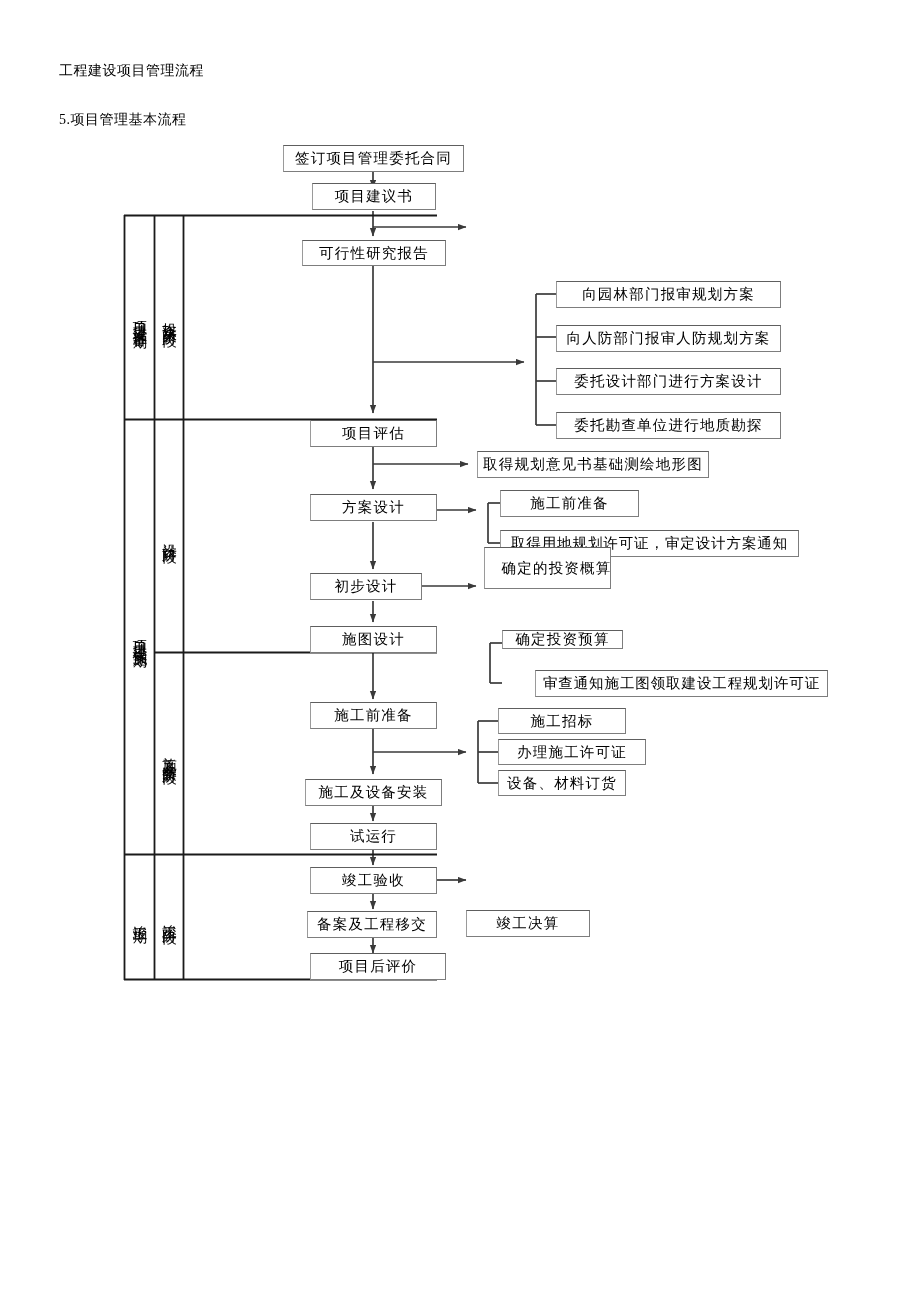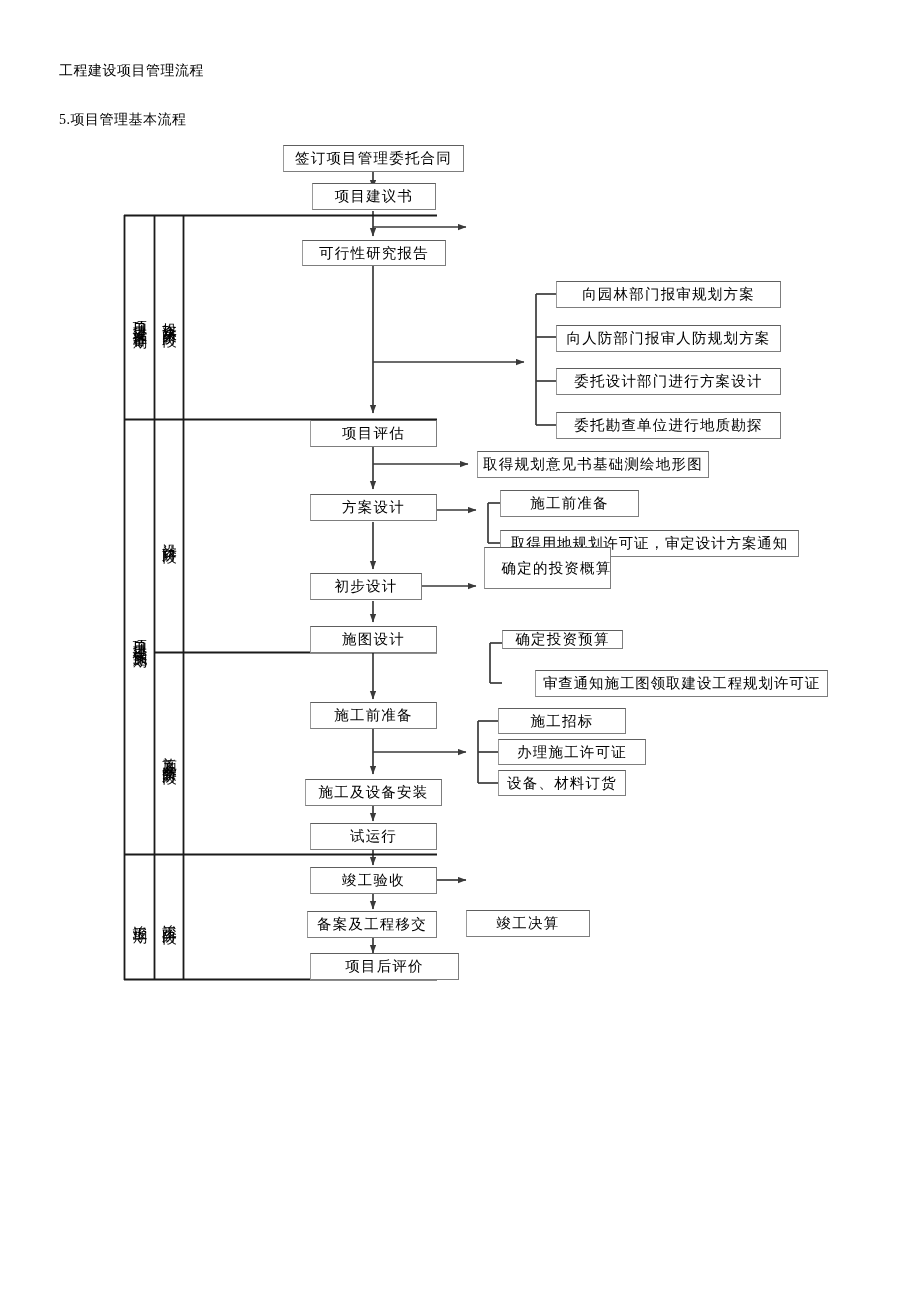--- a/index.html
+++ b/index.html
@@ -208,21 +208,21 @@
   </div>
 
   <div class="box shadowtop" style="left:310px;top:867px;width:127px;height:27px;">
     <span>竣工验收</span>
   </div>
 
   <div class="box shadowtop" style="left:307px;top:911px;width:130px;height:27px;">
     <span>备案及工程移交</span>
   </div>
 
-  <div class="box shadowtop" style="left:310px;top:953px;width:149px;height:27px;">
+  <div class="box shadowtop" style="left:310px;top:953px;width:136px;height:27px;">
     <span>项目后评价</span>
   </div>
 
 
   <div class="box shadowtop" style="left:556px;top:281px;width:225px;height:27px;">
     <span>向园林部门报审规划方案</span>
   </div>
   <div class="box shadowtop" style="left:556px;top:325px;width:225px;height:27px;">
     <span>向人防部门报审人防规划方案</span>
   </div>

